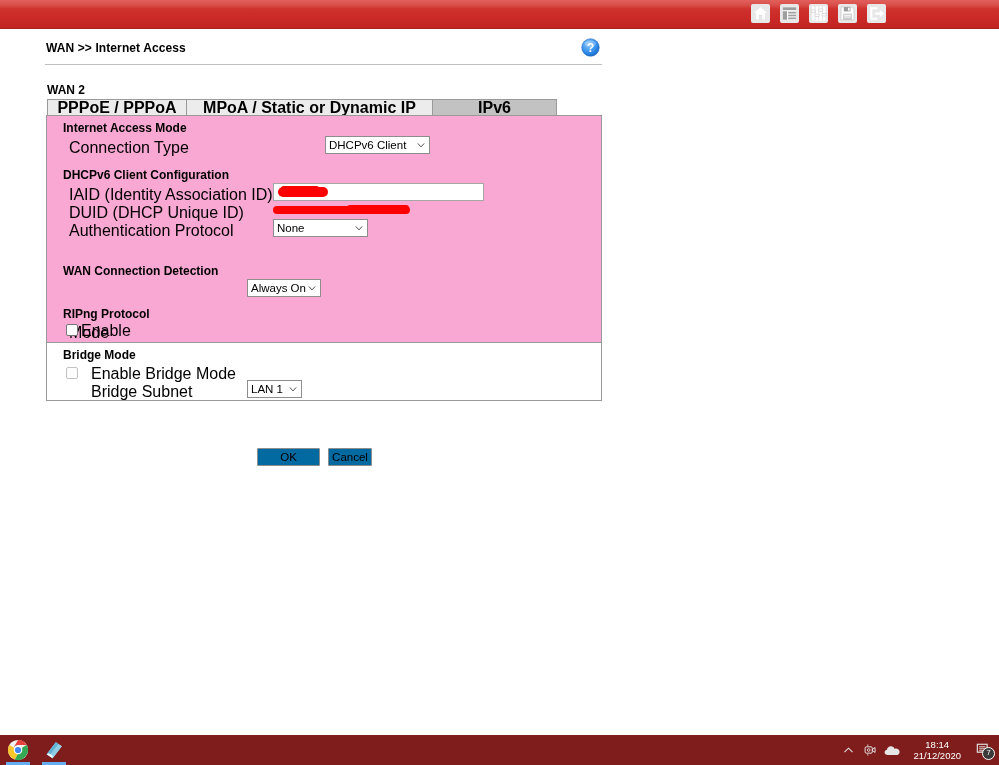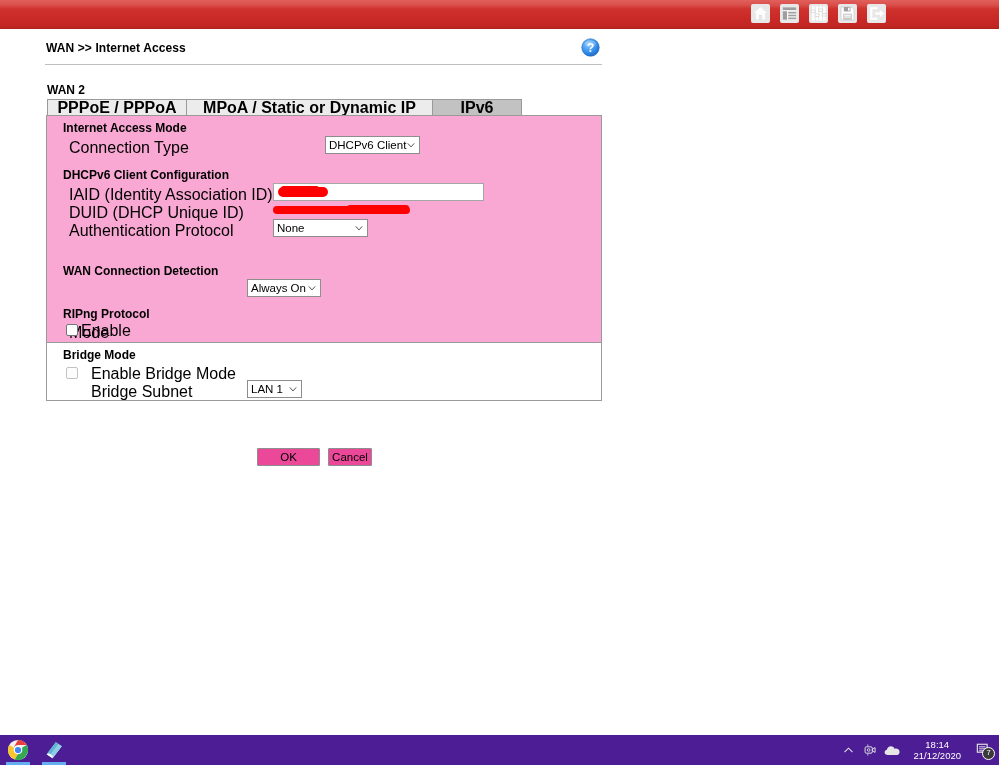--- a/index.html
+++ b/index.html
@@ -111,21 +111,21 @@
     color: #000;
     background: #ececec;
     cursor: pointer;
     margin-right: -1px;
   }
   .tab.active {
     background: #c2c2c2;
   }
   .tab-0 { width: 140px; }
   .tab-1 { width: 247px; }
-  .tab-2 { width: 90px; }
+  .tab-2 { width: 125px; }
 
   
   .panel {
     position: absolute;
     left: 46px;
     top: 86px;
     width: 556px;
     box-sizing: border-box;
     border: 1px solid #9a9a9a;
     background: #f9a8d4;
@@ -228,39 +228,39 @@
 
   
   .btn {
     position: absolute;
     top: 419px;
     height: 18px;
     box-sizing: border-box;
     font-family: "Liberation Sans", sans-serif;
     font-size: 11.5px;
     color: #000;
-    background: #ec4899;
+    background: #0369a1;
     border: 1px solid #8d8d8d;
     border-radius: 1px;
     cursor: pointer;
     text-align: center;
     line-height: 15px;
     padding: 0;
   }
   .btn-ok { left: 257px; width: 63px; }
   .btn-cancel { left: 328px; width: 44px; }
 
   
   .taskbar {
     position: absolute;
     left: 0;
     top: 735px;
     width: 999px;
     height: 30px;
-    background: #4c1d95;
+    background: #7f1d1d;
   }
   .tb-left {
     position: absolute;
     left: 0; top: 0;
     height: 30px;
     display: flex;
     align-items: center;
   }
   .tb-app {
     width: 36px;
@@ -429,21 +429,21 @@
     <div class="tab tab-2 active">IPv6</div>
   </div>
 
   <div class="panel">
     <div class="panel-inner">
 
       <div class="sec-head" style="left:16px; top:5px;">Internet Access Mode</div>
 
       <div class="fld-label" style="left:22px; top:23px;">Connection Type</div>
 
-      <div class="sel-wrap" style="left:278px; top:20px; width:95px;">
+      <div class="sel-wrap" style="left:278px; top:20px; width:105px;">
         <select class="ctl">
           <option selected="">DHCPv6 Client</option>
         </select>
         <svg class="sel-arrow" viewBox="0 0 10 10">
           <path d="M1 3 L5 7.4 L9 3" fill="none" stroke="#4a4a4a" stroke-width="1.2"></path>
         </svg>
       </div>
 
       <div class="sec-head" style="left:16px; top:52px;">DHCPv6 Client Configuration</div>
 

